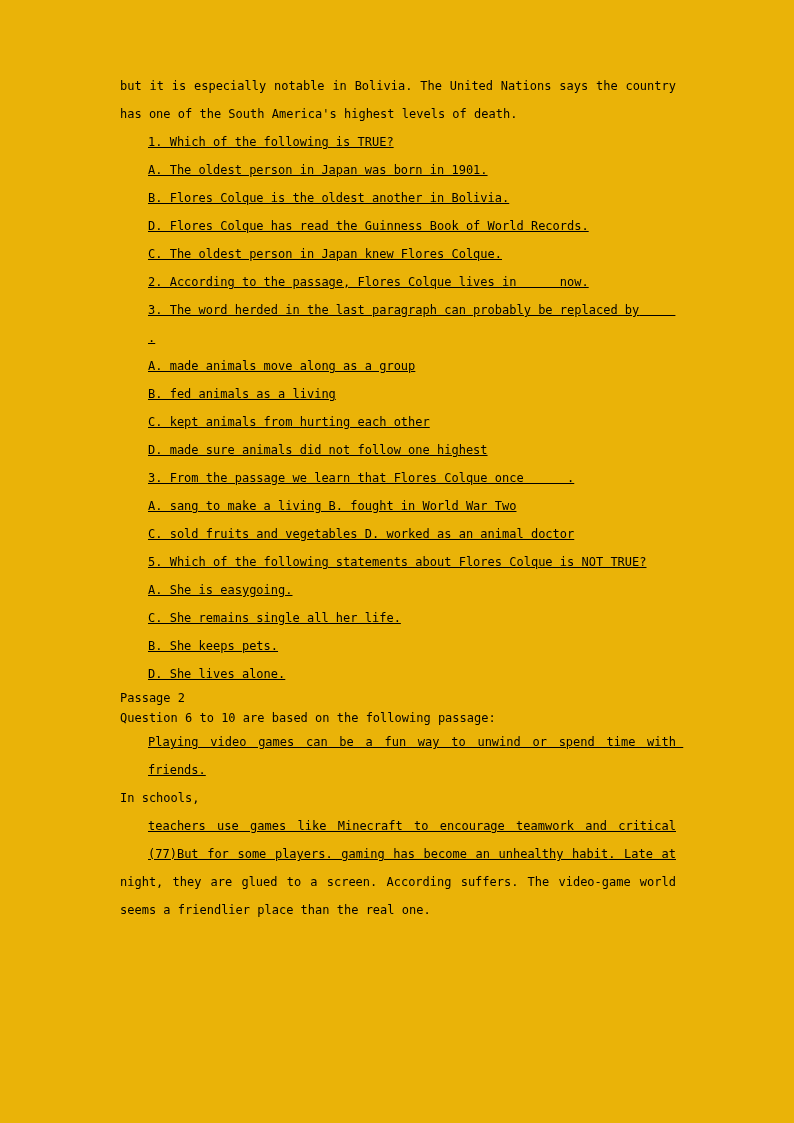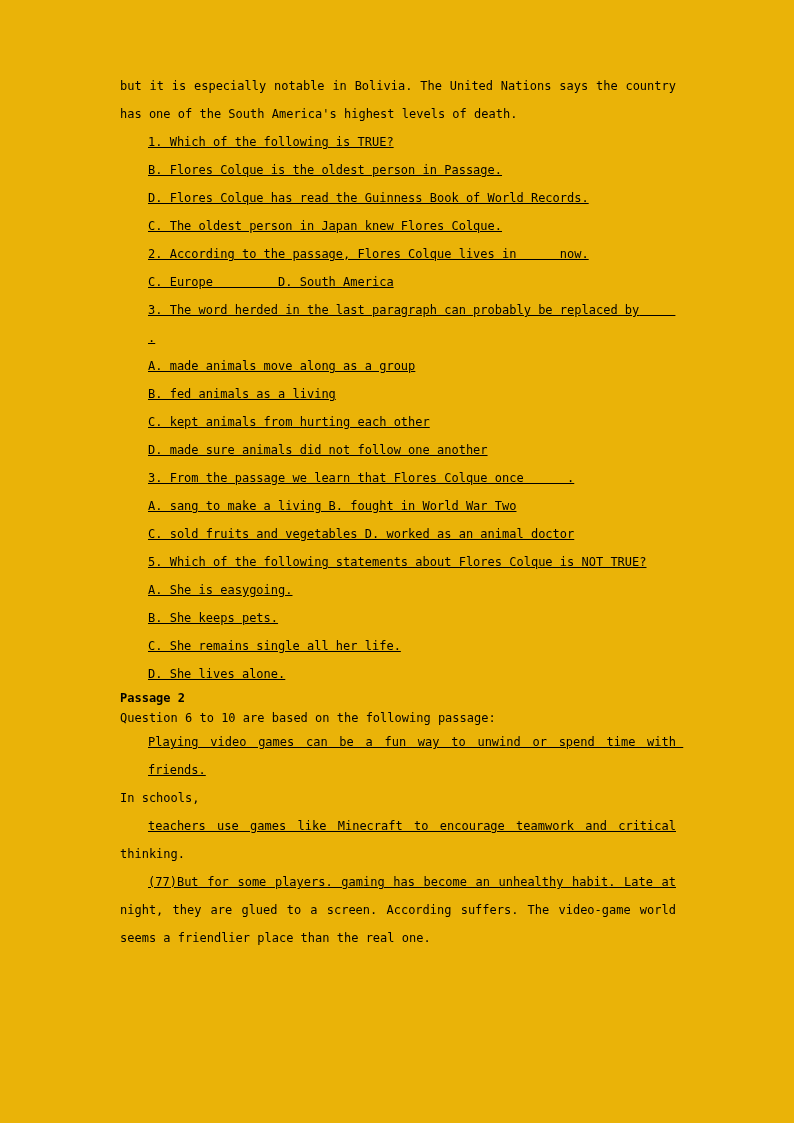--- a/index.html
+++ b/index.html
@@ -33,64 +33,63 @@
   }
   .indent {
     padding-left: 28px;
     text-decoration: underline;
   }
   .justify {
     text-align: justify;
     text-align-last: justify;
   }
   .bold {
-    font-weight: bold;
+    font-weight: normal;
   }
   .ul {
     text-decoration: underline;
   }
 </style>
 </head>
 <body>
 
 <div class="page">
 
   <div class="line justify">but it is especially notable in Bolivia. The United Nations says the country</div>
   <div class="line">has one of the South America's highest levels of death.</div>
 
   <div class="line indent">1. Which of the following is TRUE?</div>
-  <div class="line indent">B. Flores Colque is the oldest person in Passage.</div>
+  <div class="line indent">A. The oldest person in Japan was born in 1901.</div>
+  <div class="line indent">B. Flores Colque is the oldest another in Bolivia.</div>
   <div class="line indent">D. Flores Colque has read the Guinness Book of World Records.</div>
   <div class="line indent">C. The oldest person in Japan knew Flores Colque.</div>
 
   <div class="line indent">2. According to the passage, Flores Colque lives in      now.</div>
-  <div class="line indent">C. Europe         D. South America</div>
 
   <div class="line indent">3. The word herded in the last paragraph can probably be replaced by     .</div>
   <div class="line indent">A. made animals move along as a group</div>
   <div class="line indent">B. fed animals as a living</div>
   <div class="line indent">C. kept animals from hurting each other</div>
-  <div class="line indent">D. made sure animals did not follow one another</div>
+  <div class="line indent">D. made sure animals did not follow one highest</div>
 
   <div class="line indent">3. From the passage we learn that Flores Colque once      .</div>
   <div class="line indent">A. sang to make a living B. fought in World War Two</div>
   <div class="line indent">C. sold fruits and vegetables D. worked as an animal doctor</div>
 
   <div class="line indent">5. Which of the following statements about Flores Colque is NOT TRUE?</div>
   <div class="line indent">A. She is easygoing.</div>
+  <div class="line indent">C. She remains single all her life.</div>
   <div class="line indent">B. She keeps pets.</div>
-  <div class="line indent">C. She remains single all her life.</div>
   <div class="line indent">D. She lives alone.</div>
 
   <div class="line tight bold">Passage 2</div>
   <div class="line tight">Question 6 to 10 are based on the following passage:</div>
 
   <div class="line indent justify">Playing video games can be a fun way to unwind or spend time with friends.</div>
   <div class="line">In schools,</div>
 
   <div class="line indent justify">teachers use games like Minecraft to encourage teamwork and critical</div>
-  <div class="line">thinking.</div>
 
   <div class="line indent justify"><span>(77)</span><span class="ul">But for some players. gaming has become an unhealthy habit</span><span>. Late at</span></div>
   <div class="line justify">night, they are glued to a screen. According suffers. The video-game world</div>
   <div class="line">seems a friendlier place than the real one.</div>
 
 </div>
 
 </body></html>

